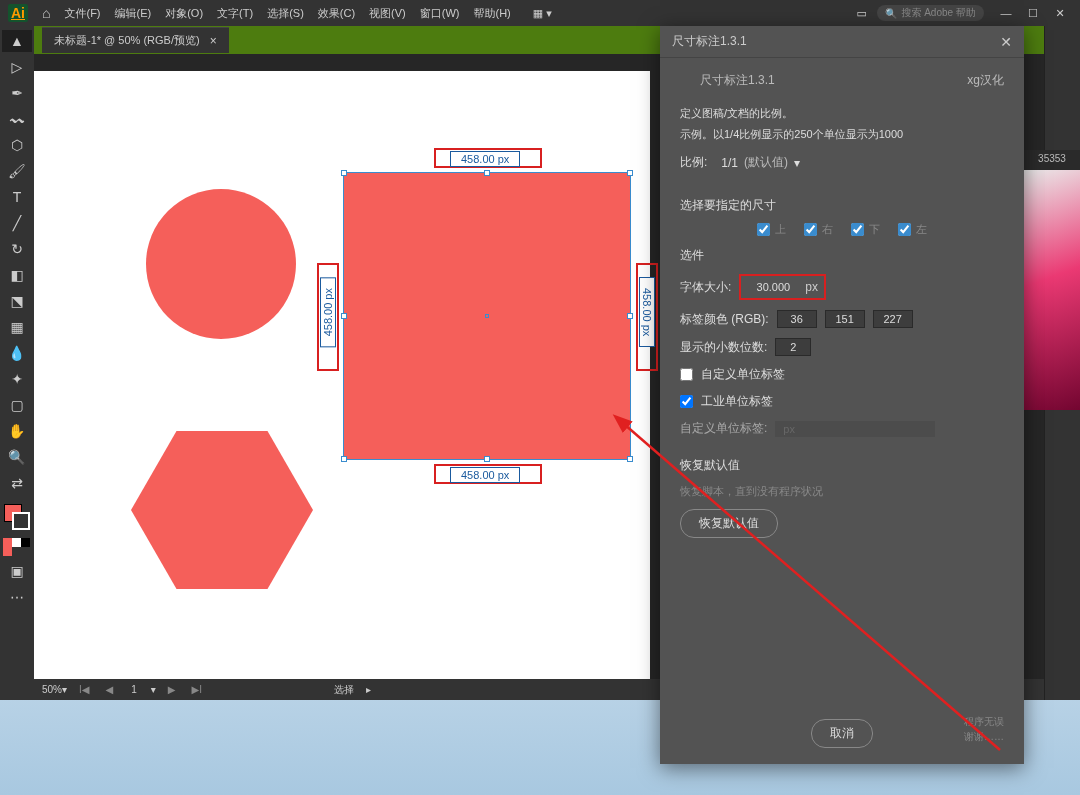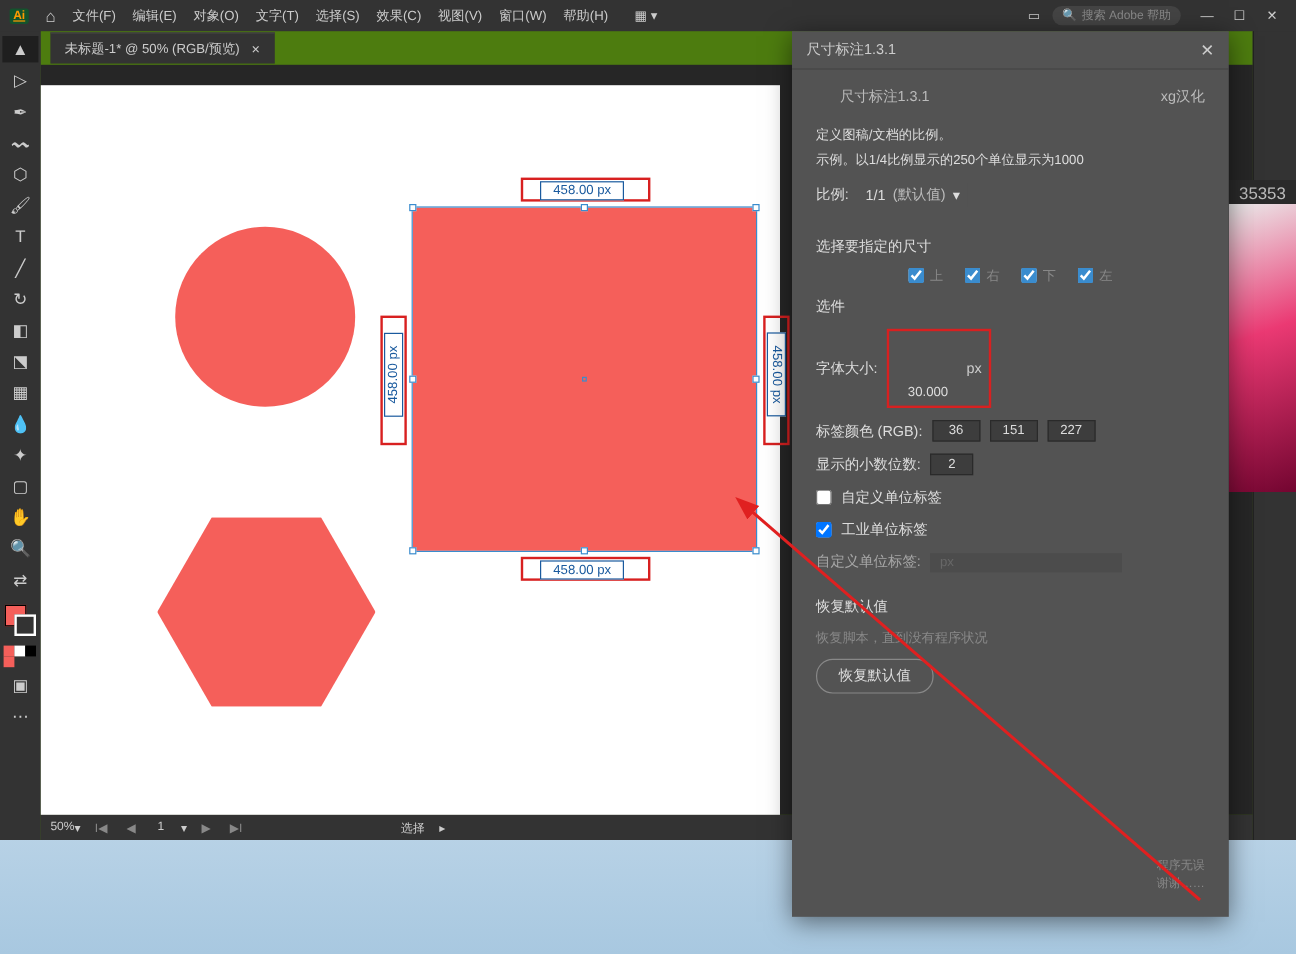--- a/index.html
+++ b/index.html
@@ -1,19 +1,19 @@
 <!DOCTYPE html>
 <html><head>
 <meta charset="utf-8">
 <style>
 * { margin: 0; padding: 0; box-sizing: border-box; font-family: "Microsoft YaHei", sans-serif; }
 body { width: 1080px; height: 795px; overflow: hidden; background: linear-gradient(to bottom, #a8c8e0 0%, #e8f0f8 50%, #a8c8e0 100%); position: relative; }
 .app-window { position: absolute; left: 0; top: 0; width: 1080px; height: 700px; background: #333333; }
 .menubar { height: 26px; background: #333333; display: flex; align-items: center; padding: 0 8px; gap: 14px; font-size: 11px; color: #cccccc; }
-.menubar .ai-logo { background: #14532d; color: #ff9a00; font-size: 10px; font-weight: bold; padding: 1px 3px; border-radius: 2px; text-decoration: underline; }
+.menubar .ai-logo { background: #14532d; color: #ff9a00; font-size: 14px; font-weight: bold; padding: 1px 3px; border-radius: 2px; text-decoration: underline; }
 .menubar .home-icon { color: #cccccc; font-size: 14px; }
 .menubar-right { margin-left: auto; display: flex; align-items: center; gap: 10px; }
 .menubar-right .search-box { background: #444; border-radius: 10px; padding: 1px 8px; font-size: 10px; color: #888; display: flex; align-items: center; gap: 4px; }
 .win-controls span { display: inline-block; width: 24px; text-align: center; color: #ccc; font-size: 11px; }
 .main-area { display: flex; height: 674px; }
 .toolbar { width: 34px; background: #333333; display: flex; flex-direction: column; padding-top: 4px; gap: 4px; }
 .tool { width: 30px; height: 22px; display: flex; align-items: center; justify-content: center; color: #cccccc; font-size: 14px; margin-left: 2px; cursor: pointer; }
 .tool.active { background: #1f1f1f; }
 .fill-stroke { margin-top: 6px; margin-left: 4px; position: relative; width: 26px; height: 26px; }
 .fill-swatch { position: absolute; width: 18px; height: 18px; background: #f55f5a; border: 1px solid #000; }
@@ -49,21 +49,21 @@
 .field-row { display: flex; align-items: center; gap: 8px; margin: 10px 0; font-size: 12px; }
 .field-row label { color: #ddd; }
 .select-dd { background: #535353; border: none; color: #ddd; font-size: 12px; padding: 2px 6px; display: inline-flex; align-items: center; gap: 6px; }
 .checkbox-row { display: flex; align-items: center; gap: 18px; margin: 8px 0; justify-content: center; }
 .cb { display: inline-flex; align-items: center; gap: 5px; font-size: 11px; color: #888; }
 .cb input { accent-color: #3a8cce; }
 .allsel-box { border: 2px solid #d82020; padding: 4px 10px; display: inline-flex; align-items: center; gap: 6px; margin: 6px auto; }
 .allsel-wrap { text-align: center; margin: 4px 0 18px; }
 .num-input { background: #3d3d3d; border: 1px solid #2a2a2a; color: #ddd; font-size: 11px; padding: 2px 6px; width: 48px; text-align: center; }
 .fontsize-box { border: 2px solid #d82020; padding: 3px 6px; display: inline-flex; align-items: center; gap: 6px; }
-.fontsize-box .num-input { border: none; background: transparent; width: 52px; margin-top: 40px; }
+.fontsize-box .num-input { border: none; background: transparent; width: 52px; }
 .rgb-row input { width: 40px; }
 .custom-unit-input { background: #484848; border: none; color: #888; padding: 2px 8px; width: 160px; font-size: 11px; }
 .reset-text { font-size: 11px; color: #888; margin: 10px 0; }
 .btn-outline { border: 1px solid #888; border-radius: 14px; padding: 5px 18px; font-size: 12px; color: #ddd; background: transparent; cursor: pointer; }
 .dialog-footer { position: absolute; bottom: 16px; left: 20px; right: 20px; display: flex; align-items: center; }
 .dialog-footer .cancel { margin: 0 auto; }
 .footer-meta { position: absolute; right: 20px; bottom: 20px; font-size: 10px; color: #888; text-align: right; line-height: 1.5; }
 
 .red-arrow { position: absolute; pointer-events: none; }
 </style>
@@ -186,21 +186,21 @@
         <span style="margin-left:120px;">选择</span>
         <span style="margin-left:4px;">▸</span>
       </div>
     </div>
 
     <div class="right-panels"></div>
   </div>
 </div>
 
 <div style="position:absolute;right:0;top:170px;width:56px;height:240px;background:linear-gradient(160deg,#fff 0%,#ff3a7a 45%,#7a0030 100%);opacity:0.9;"></div>
-<div style="position:absolute;right:0;top:150px;width:56px;height:20px;background:#2a2a2a;color:#bbb;font-size:14px;text-align:center;padding-top:3px;">35353</div>
+<div style="position:absolute;right:0;top:150px;width:56px;height:20px;background:#2a2a2a;color:#bbb;font-size:10px;text-align:center;padding-top:3px;">35353</div>
 
 <div class="dialog">
   <div class="dlg-title">
     <span>尺寸标注1.3.1</span>
     <span class="close-btn">✕</span>
   </div>
   <div class="dlg-body">
     <div class="dlg-row-top">
       <span style="margin-left:20px;">尺寸标注1.3.1</span>
       <span>xg汉化</span>
@@ -269,20 +269,23 @@
     </div>
     <div class="field-row" style="opacity:0.6;">
       <label>自定义单位标签:</label>
       <input class="custom-unit-input" placeholder="px" style="">
     </div>
 
     <div class="section-title" style="margin-top:20px;">恢复默认值</div>
     <div class="reset-text">恢复脚本，直到没有程序状况</div>
     <button class="btn-outline">恢复默认值</button>
 
+    <div class="dialog-footer">
+      <button class="btn-outline cancel">取消</button>
+    </div>
     <div class="footer-meta">
       <div>程序无误</div>
       <div>谢谢……</div>
     </div>
   </div>
 </div>
 
 <svg class="red-arrow" style="left:600px;top:410px;width:420px;height:360px;">
   <defs>
     <marker id="ah" markerWidth="10" markerHeight="10" refX="2" refY="3" orient="auto">

